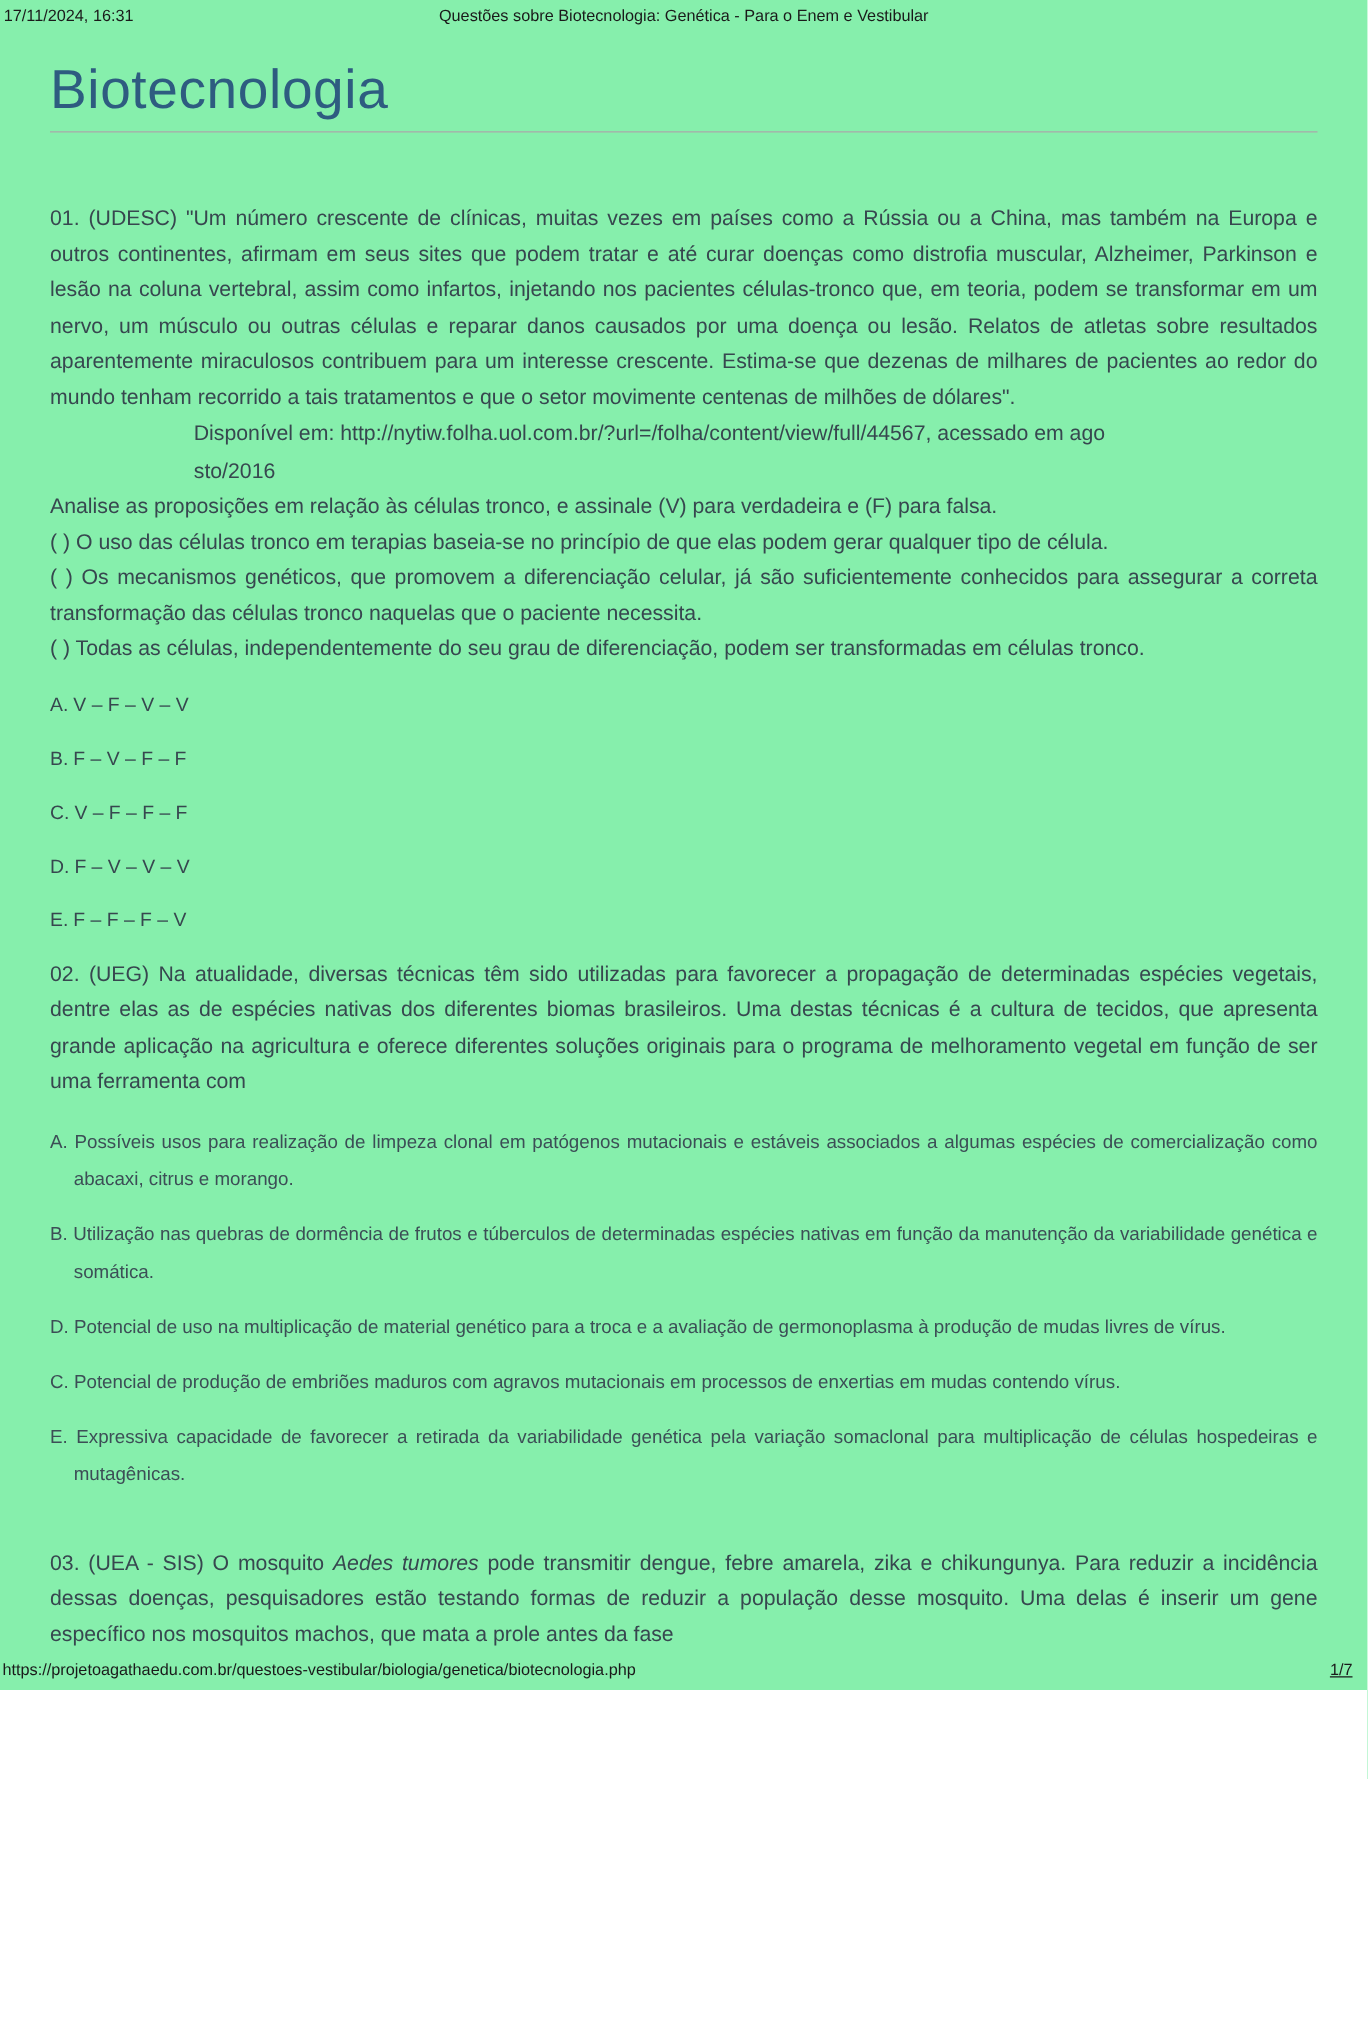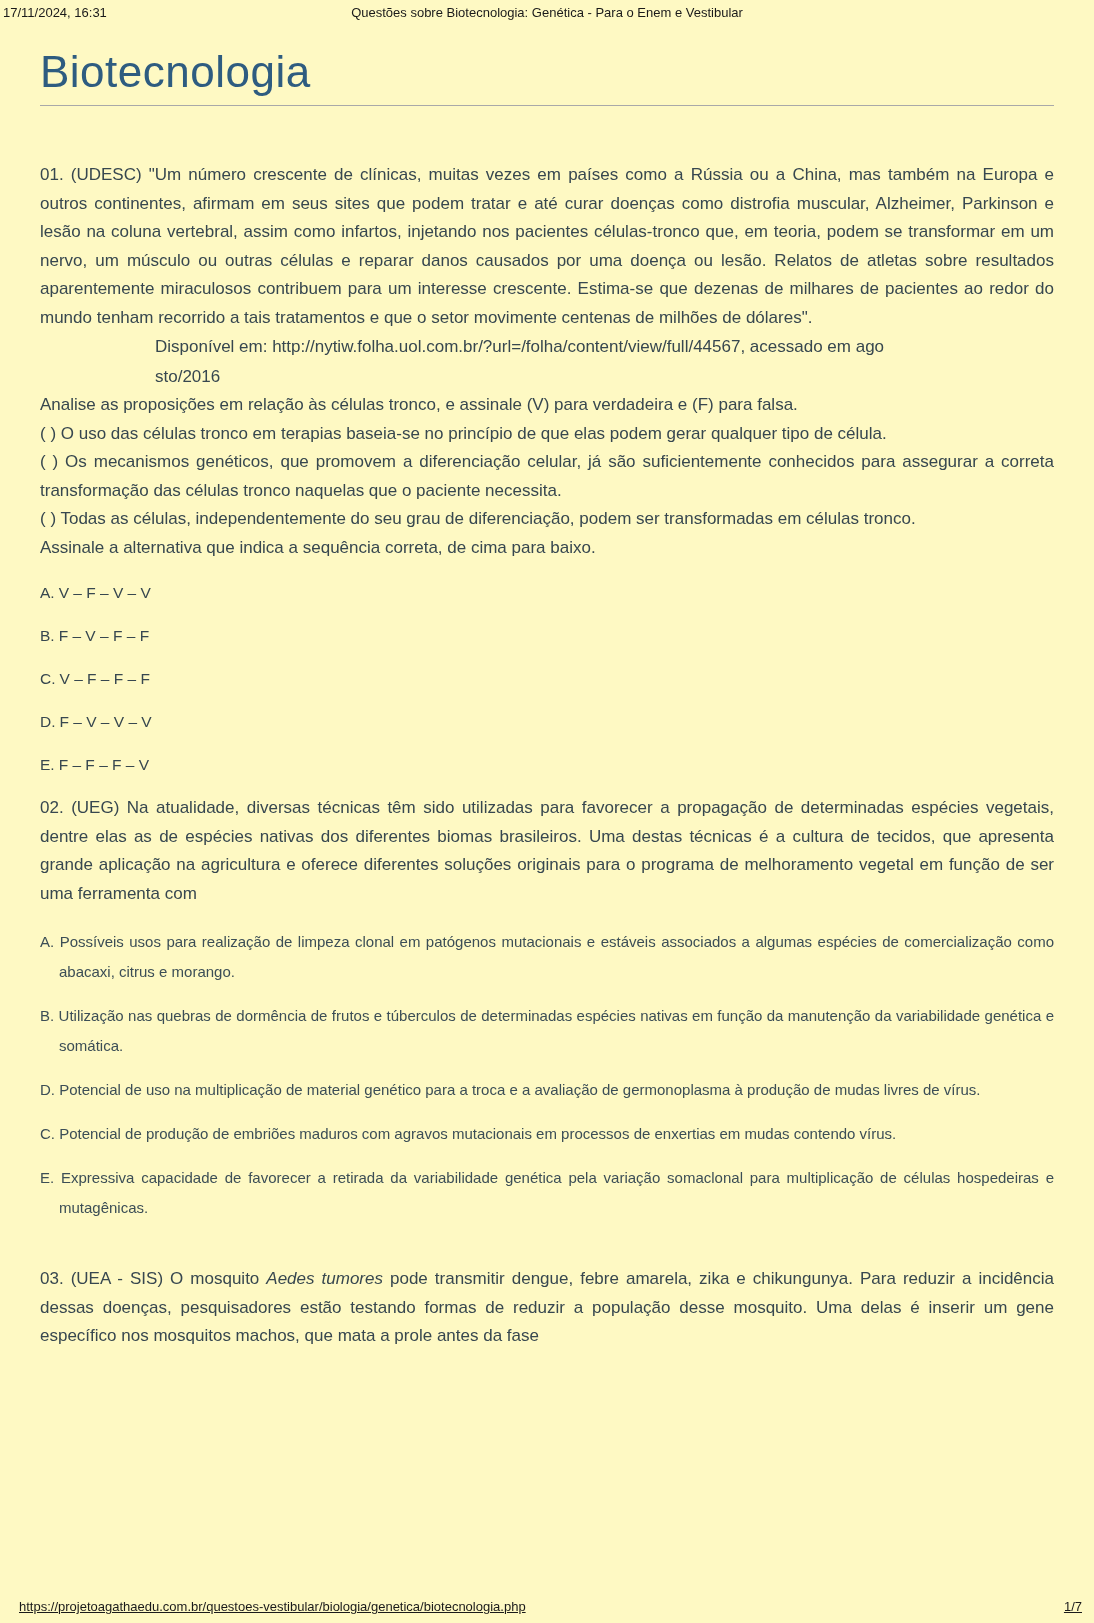--- a/index.html
+++ b/index.html
@@ -3,23 +3,23 @@
 <meta charset="utf-8">
 <style>
   html, body {
     margin: 0;
     padding: 0;
     background: #ffffff;
   }
   .page {
     position: relative;
     width: 1094px;
-    height: 1623px;
+    height: 1352px;
     margin: 0 auto;
-    background: #fef9c3;
+    background: #86efac;
     overflow: hidden;
     font-family: "Liberation Sans", "DejaVu Sans", sans-serif;
   }
   .print-header {
     position: absolute;
     top: 5px;
     left: 0;
     width: 100%;
     font-size: 13px;
     color: #1a1a1a;
@@ -27,21 +27,21 @@
   .ph-left { position: absolute; left: 3px; top: 0; white-space: nowrap; }
   .ph-center { display: block; text-align: center; }
   .print-footer {
     position: absolute;
     bottom: 9px;
     left: 0;
     width: 100%;
     font-size: 13px;
     color: #1a1a1a;
   }
-  .pf-url { position: absolute; left: 19px; bottom: 0; white-space: nowrap; text-decoration: underline; }
+  .pf-url { position: absolute; left: 2px; bottom: 0; white-space: nowrap; }
   .pf-page { position: absolute; right: 12px; bottom: 0; text-decoration: underline; }
   .content {
     padding: 48px 40px 0 40px;
     color: #37474f;
   }
   h1.doc-title {
     margin: 0;
     font-size: 44px;
     line-height: 48px;
     font-weight: 500;
@@ -108,21 +108,20 @@
 
     <div class="source">
       <div>Disponível em: http://nytiw.folha.uol.com.br/?url=/folha/content/view/full/44567, acessado em ago</div>
       <div>sto/2016</div>
     </div>
 
     <p class="para">Analise as proposições em relação às células tronco, e assinale (V) para verdadeira e (F) para falsa.</p>
     <p class="para">( ) O uso das células tronco em terapias baseia-se no princípio de que elas podem gerar qualquer tipo de célula.</p>
     <p class="para">( ) Os mecanismos genéticos, que promovem a diferenciação celular, já são suficientemente conhecidos para assegurar a correta transformação das células tronco naquelas que o paciente necessita.</p>
     <p class="para">( ) Todas as células, independentemente do seu grau de diferenciação, podem ser transformadas em células tronco.</p>
-    <p class="para">Assinale a alternativa que indica a sequência correta, de cima para baixo.</p>
 
     <div class="options1">
       <div class="opt1"><span class="letter">A.</span><span>V – F – V – V</span></div>
       <div class="opt1"><span class="letter">B.</span><span>F – V – F – F</span></div>
       <div class="opt1"><span class="letter">C.</span><span>V – F – F – F</span></div>
       <div class="opt1"><span class="letter">D.</span><span>F – V – V – V</span></div>
       <div class="opt1"><span class="letter">E.</span><span>F – F – F – V</span></div>
     </div>
 
     <p class="para q2-start">02. (UEG) Na atualidade, diversas técnicas têm sido utilizadas para favorecer a propagação de determinadas espécies vegetais, dentre elas as de espécies nativas dos diferentes biomas brasileiros. Uma destas técnicas é a cultura de tecidos, que apresenta grande aplicação na agricultura e oferece diferentes soluções originais para o programa de melhoramento vegetal em função de ser uma ferramenta com</p>

